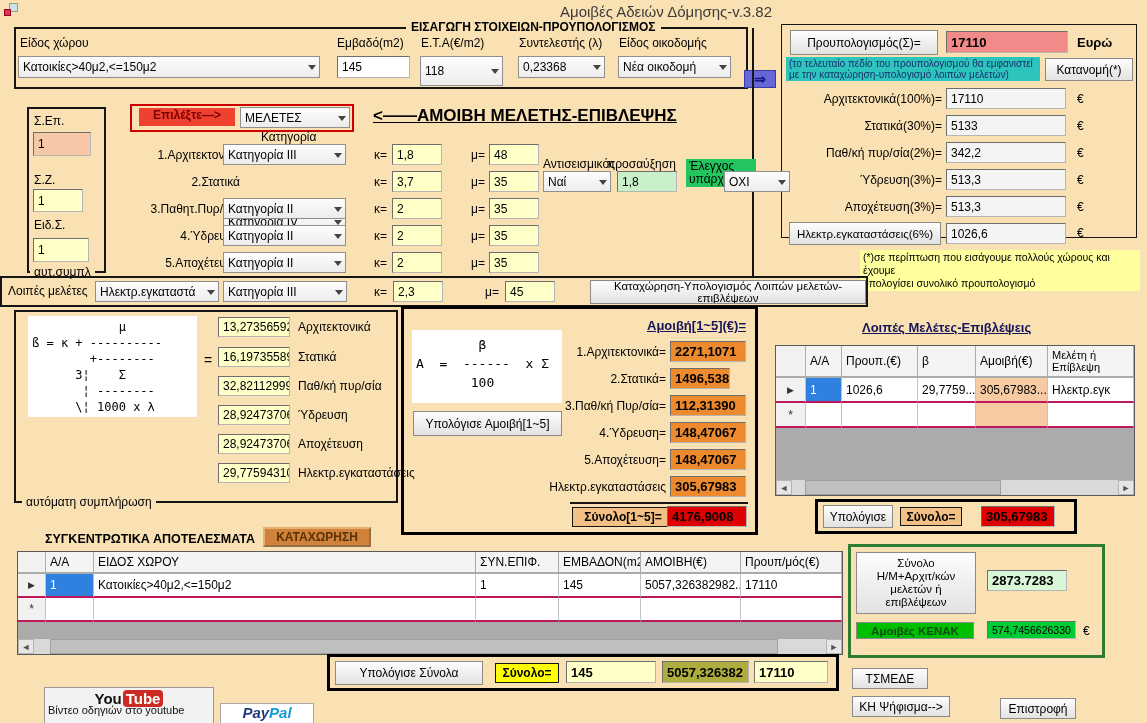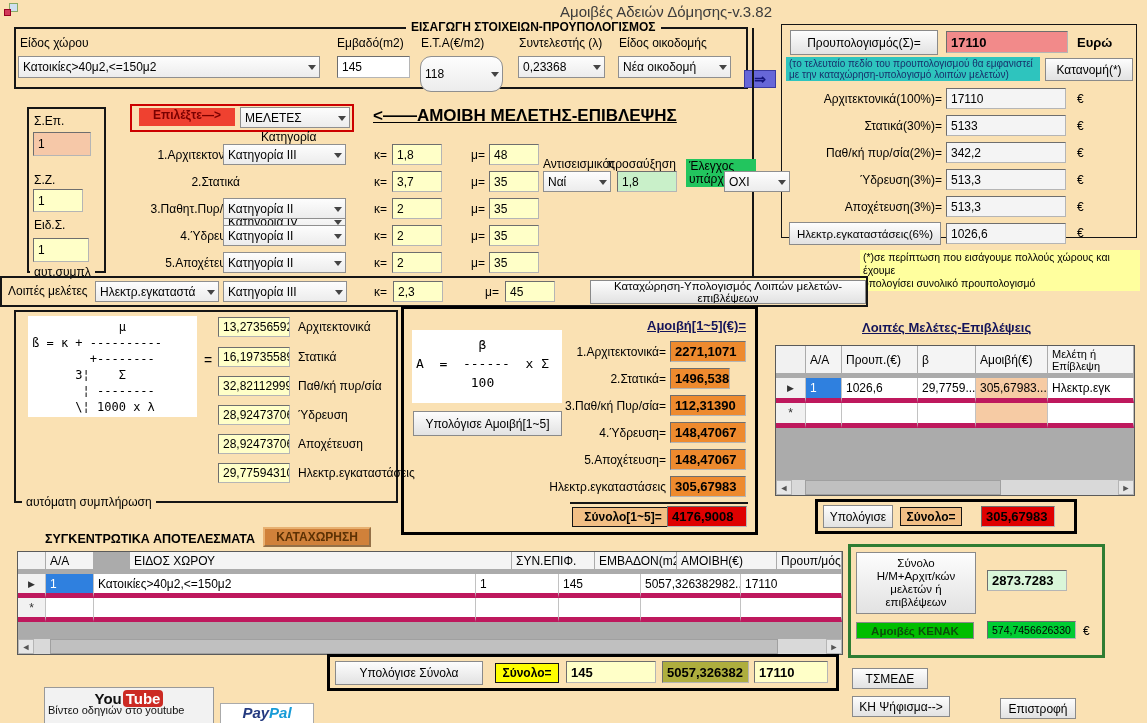--- a/index.html
+++ b/index.html
@@ -45,21 +45,21 @@
   .navy { color:#14145a; }
   .tealnote { position:absolute; background:#2EC4BE; color:#17306b; font-size:10px; padding:1px 3px; line-height:11px; }
   .yelnote { position:absolute; background:#FFFF9E; font-size:10.5px; padding:1px 3px; line-height:13px; }
   .olivelbl { position:absolute; background:#22c55e; padding:1px 3px; line-height:13px;margin-top:15px; }
   .tag { position:absolute; border:1px solid #151515; background:#F2BF85; font-weight:bold;
          display:flex; align-items:center; justify-content:center; }
   .tag.yellow { background:#FFFF00; }
   
   .grid { position:absolute; background:#ABABAB; border:1px solid #5a5a5a; display:flex; flex-direction:column; overflow:hidden; }
   .grow { display:flex; flex:0 0 auto; }
-  .gcell { border-right:1px solid #c2c2c2; border-bottom:5px solid #be185d; background:#fff;
+  .gcell { border-right:1px solid #c2c2c2; border-bottom:2px solid #be185d; background:#fff;
            padding:1px 4px; overflow:hidden; white-space:nowrap; display:flex; align-items:center; }
   .ghead .gcell { background:#f4f4f4; border-color:#ababab; justify-content:flex-start; }
   .gsel { background:#f1f1f1 !important; justify-content:center; color:#333; }
   .gblue { background:#2F80DF !important; color:#fff; }
   .gpeach { background:#F6CBA4 !important; }
   .gfill { flex:1 1 auto; background:#ABABAB; }
   .sbar { display:flex; flex:0 0 16px; background:#d9d9d9; align-items:stretch; border-top:1px solid #ababab; }
   .sarr { flex:0 0 16px; background:#e6e6e6; display:flex; align-items:center; justify-content:center;
           font-size:9px; color:#555; border:1px solid #b5b5b5; }
   .strack { flex:1 1 auto; position:relative; }
@@ -93,21 +93,21 @@
   <div class="lbl" style="left:421px;top:36px;">Ε.Τ.Α(€/m2)</div>
   <div class="lbl" style="left:519px;top:36px;">Συντελεστής (λ)</div>
   <div class="lbl" style="left:619px;top:36px;">Είδος οικοδομής</div>
   <div class="combo" style="left:18px;top:56px;width:302px;height:22px;">
     <span>Κατοικίες&gt;40μ2,&lt;=150μ2</span>
     <span class="carr"></span>
   </div>
   <div class="tb" style="left:337px;top:56px;width:73px;height:22px;">
     <span>145</span>
   </div>
-  <div class="combo" style="left:420px;top:56px;width:83px;height:36px;border-radius:11px;">
+  <div class="combo" style="left:420px;top:56px;width:83px;height:30px;">
     <span>118</span>
     <span class="carr"></span>
   </div>
   <div class="combo" style="left:518px;top:56px;width:87px;height:22px;">
     <span>0,23368</span>
     <span class="carr"></span>
   </div>
   <div class="combo" style="left:618px;top:56px;width:113px;height:22px;">
     <span>Νέα οικοδομή</span>
     <span class="carr"></span>
@@ -414,21 +414,21 @@
       <span>305,67983</span>
     </div>
 
   <div class="lbl bold" style="left:45px;top:532px;font-size:12.5px;">ΣΥΓΚΕΝΤΡΩΤΙΚΑ ΑΠΟΤΕΛΕΣΜΑΤΑ</div>
   <div class="btn bold" style="left:263px;top:527px;width:108px;height:20px;background:#D0813A;color:#5c3104;border:2px outset #e8b070;">ΚΑΤΑΧΩΡΗΣΗ</div>
 
   <div class="grid" style="left:17px;top:551px;width:826px;height:104px;">
     <div class="grow ghead" style="height:22px;">
       <div class="gcell gsel" style="width:28px;"></div>
       <div class="gcell" style="width:48px;">Α/Α</div>
-      <div class="gcell" style="width:382px;margin-left:36px;">ΕΙΔΟΣ ΧΩΡΟΥ</div>
+      <div class="gcell" style="width:382px;">ΕΙΔΟΣ ΧΩΡΟΥ</div>
       <div class="gcell" style="width:83px;">ΣΥΝ.ΕΠΙΦ.</div>
       <div class="gcell" style="width:82px;">ΕΜΒΑΔΟΝ(m2)</div>
       <div class="gcell" style="width:100px;">ΑΜΟΙΒΗ(€)</div>
       <div class="gcell" style="flex:1;">Προυπ/μός(€)</div>
     </div>
     <div class="grow" style="height:24px;">
       <div class="gcell gsel" style="width:28px;font-size:9px;">▶</div>
       <div class="gcell gblue" style="width:48px;">1</div>
       <div class="gcell" style="width:382px;">Κατοικίες&gt;40μ2,&lt;=150μ2</div>
       <div class="gcell" style="width:83px;">1</div>

